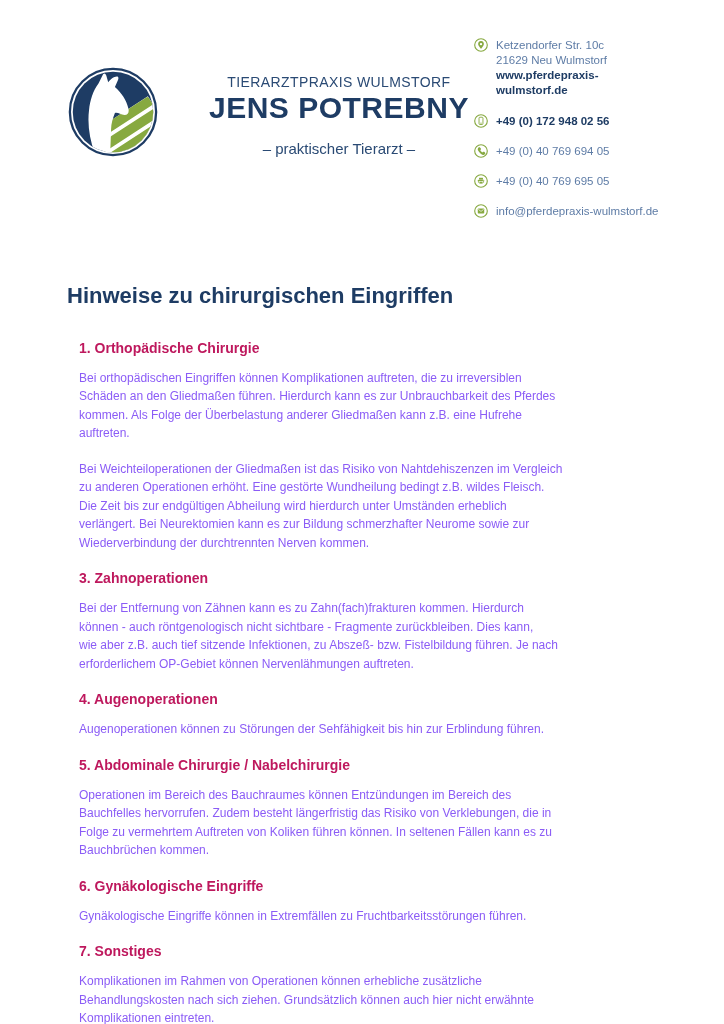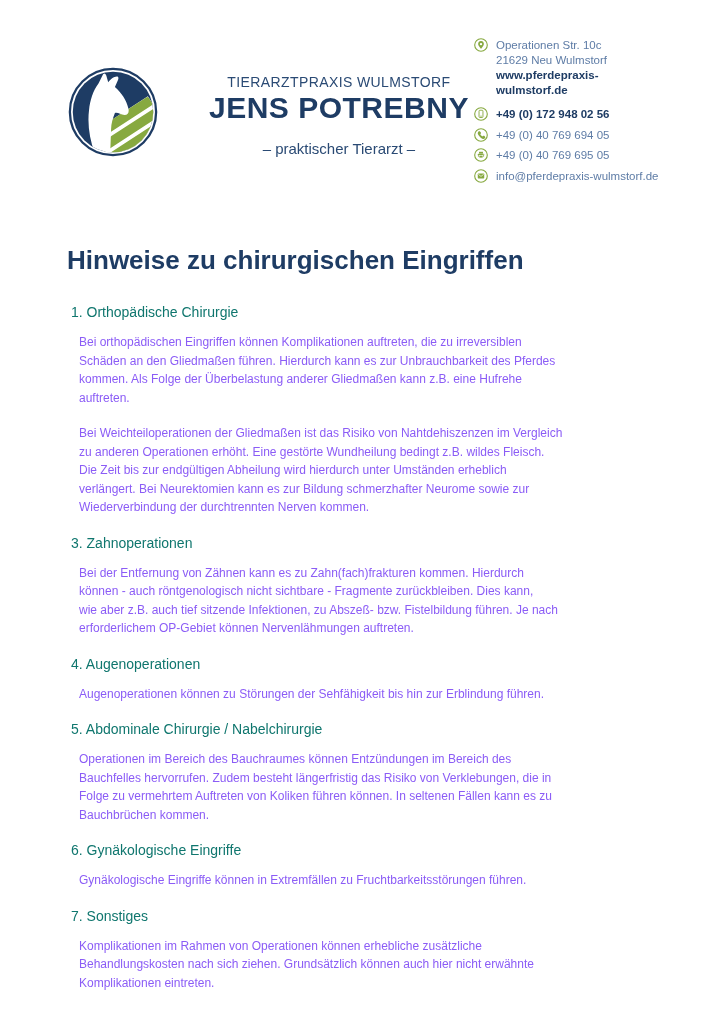--- a/index.html
+++ b/index.html
@@ -14,28 +14,28 @@
   .brand-text{display:flex;flex-direction:column;align-items:center;margin-left:2px;padding-top:8px;min-width:248px;}
   .brand-practice{font-size:14px;letter-spacing:.4px;color:#2a4a74;white-space:nowrap;}
   .brand-name{font-size:30px;font-weight:bold;color:#1e3c64;letter-spacing:.5px;white-space:nowrap;margin-top:1px;}
   .brand-subtitle{font-size:15px;color:#2a4a74;margin-top:15px;white-space:nowrap;}
   .contact{width:186px;flex:0 0 auto;font-size:11.5px;line-height:15px;color:#5e7ca6;margin-top:2px;}
   .contact-row{display:flex;align-items:flex-start;margin-bottom:6.5px;}
   .contact-row .cicon{width:14px;height:14px;flex:0 0 auto;margin-right:8px;margin-top:0px;}
   .contact-row.address{margin-bottom:9px;}
   .contact-strong{font-weight:bold;color:#1e3c64;}
   .contact-line{display:block;}
-  .phone-row{align-items:flex-start;margin-bottom:6.5px;}
+  .phone-row{align-items:flex-start;margin-bottom:6.5px;margin-top:16px;}
   .phone-row .ctext{line-height:14px;}
   
   .main{padding:0 64px 0 67px;}
-  .doc-title{font-size:26px;font-weight:bold;color:#1e3c64;margin:56px 0 0 0;line-height:30px;}
+  .doc-title{font-size:22px;font-weight:bold;color:#1e3c64;margin:56px 0 0 0;line-height:30px;}
   .sections{margin-top:28px;}
   .section{margin-bottom:17px;max-width:596px;}
-  .section-heading{font-size:14px;font-weight:normal;color:#0f766e;line-height:18px;margin:4px;}
+  .section-heading{font-size:14px;font-weight:bold;color:#be185d;line-height:18px;margin:12px;}
   .section-body{font-size:12px;color:#8b5cf6;line-height:18.5px;margin:12px;white-space:pre-line;}
 </style>
 </head>
 <body>
 
 <div class="page">
 
   <header class="header">
 
     <div class="brand">
@@ -84,21 +84,21 @@
 
       <div class="contact-row address">
         <span class="cicon">
           <svg viewBox="0 0 20 20" width="14" height="14">
             <circle cx="10" cy="10" r="9" fill="none" stroke="#87a940" stroke-width="1.6"></circle>
             <path fill="#87a940" d="M10,4.4 C7.6,4.4 5.9,6.3 5.9,8.7 C5.9,11.4 10,15.6 10,15.6 C10,15.6 14.1,11.4 14.1,8.7 C14.1,6.3 12.4,4.4 10,4.4 Z"></path>
             <circle cx="10" cy="8.7" r="1.7" fill="#ffffff"></circle>
           </svg>
         </span>
         <span>
-          <span class="contact-line">Operationen Str. 10c</span>
+          <span class="contact-line">Ketzendorfer Str. 10c</span>
           <span class="contact-line">21629 Neu Wulmstorf</span>
           <span class="contact-line contact-strong">www.pferdepraxis-wulmstorf.de</span>
         </span>
       </div>
 
       <div class="contact-row phone-row">
         <span class="cicon">
           <svg viewBox="0 0 20 20" width="14" height="14">
             <circle cx="10" cy="10" r="9" fill="none" stroke="#87a940" stroke-width="1.6"></circle>
             <rect x="7.2" y="4.6" width="5.6" height="10.4" rx="1.3" fill="none" stroke="#87a940" stroke-width="1.3"></rect>

